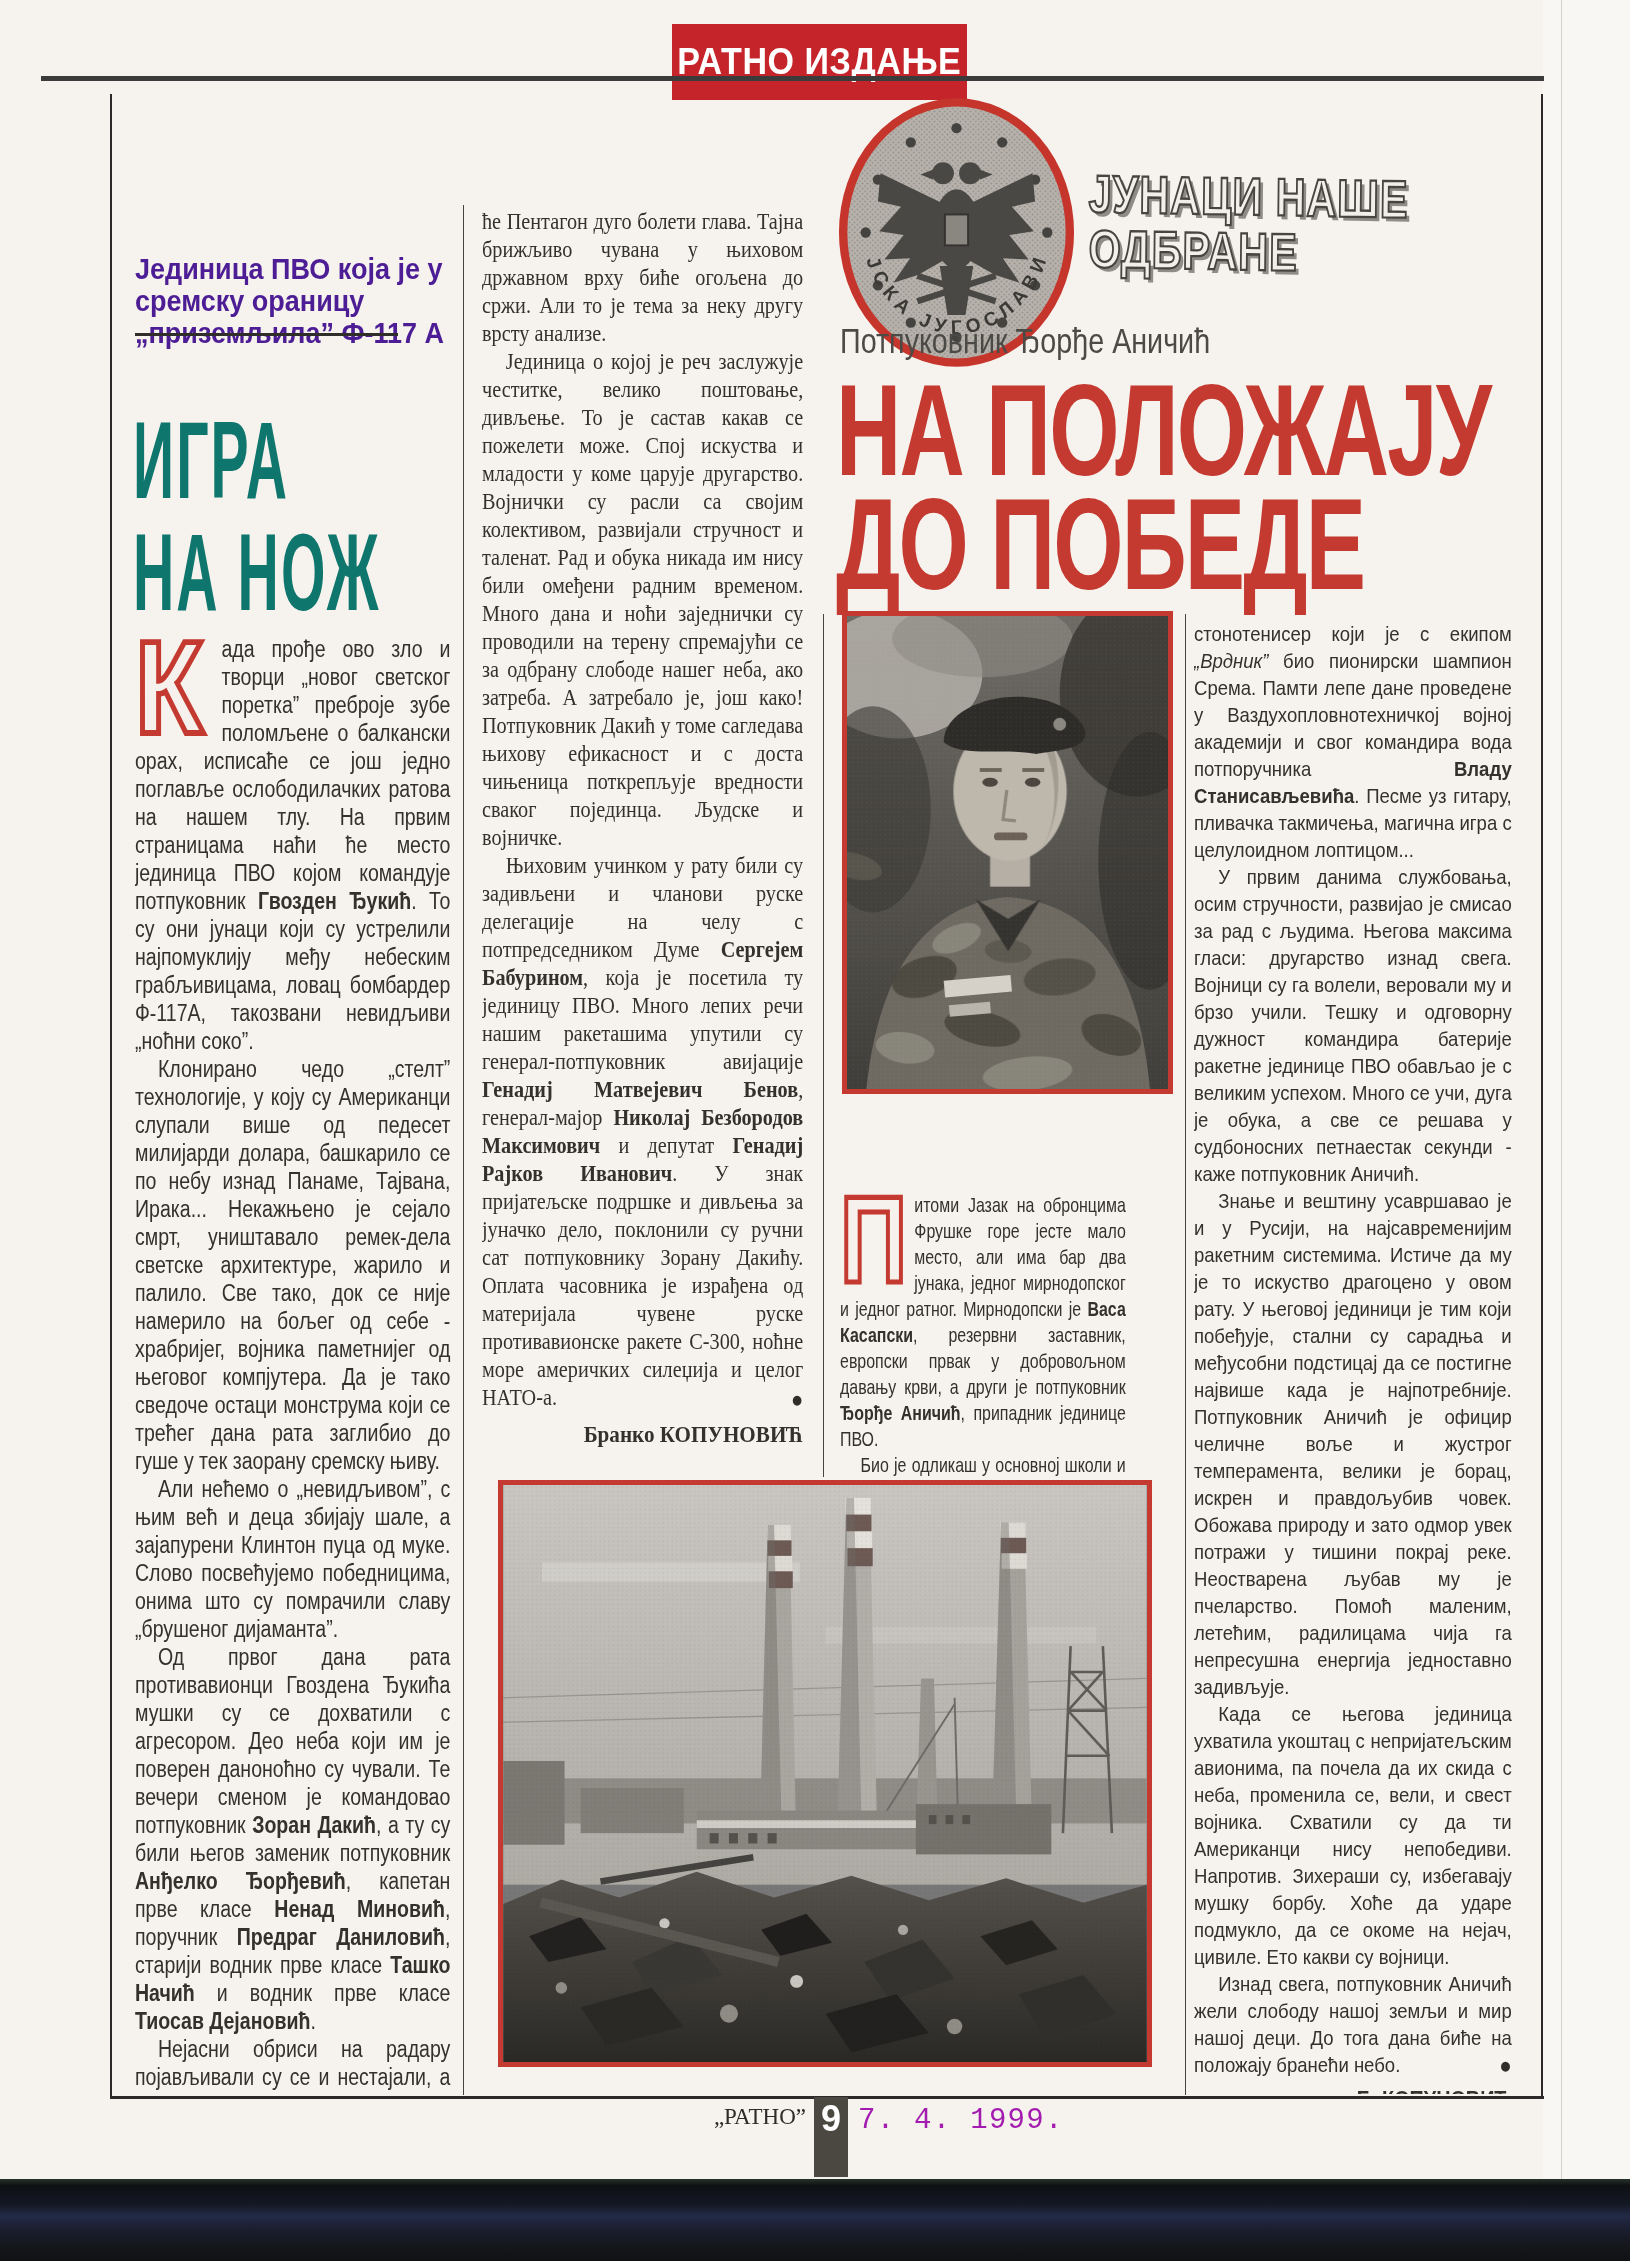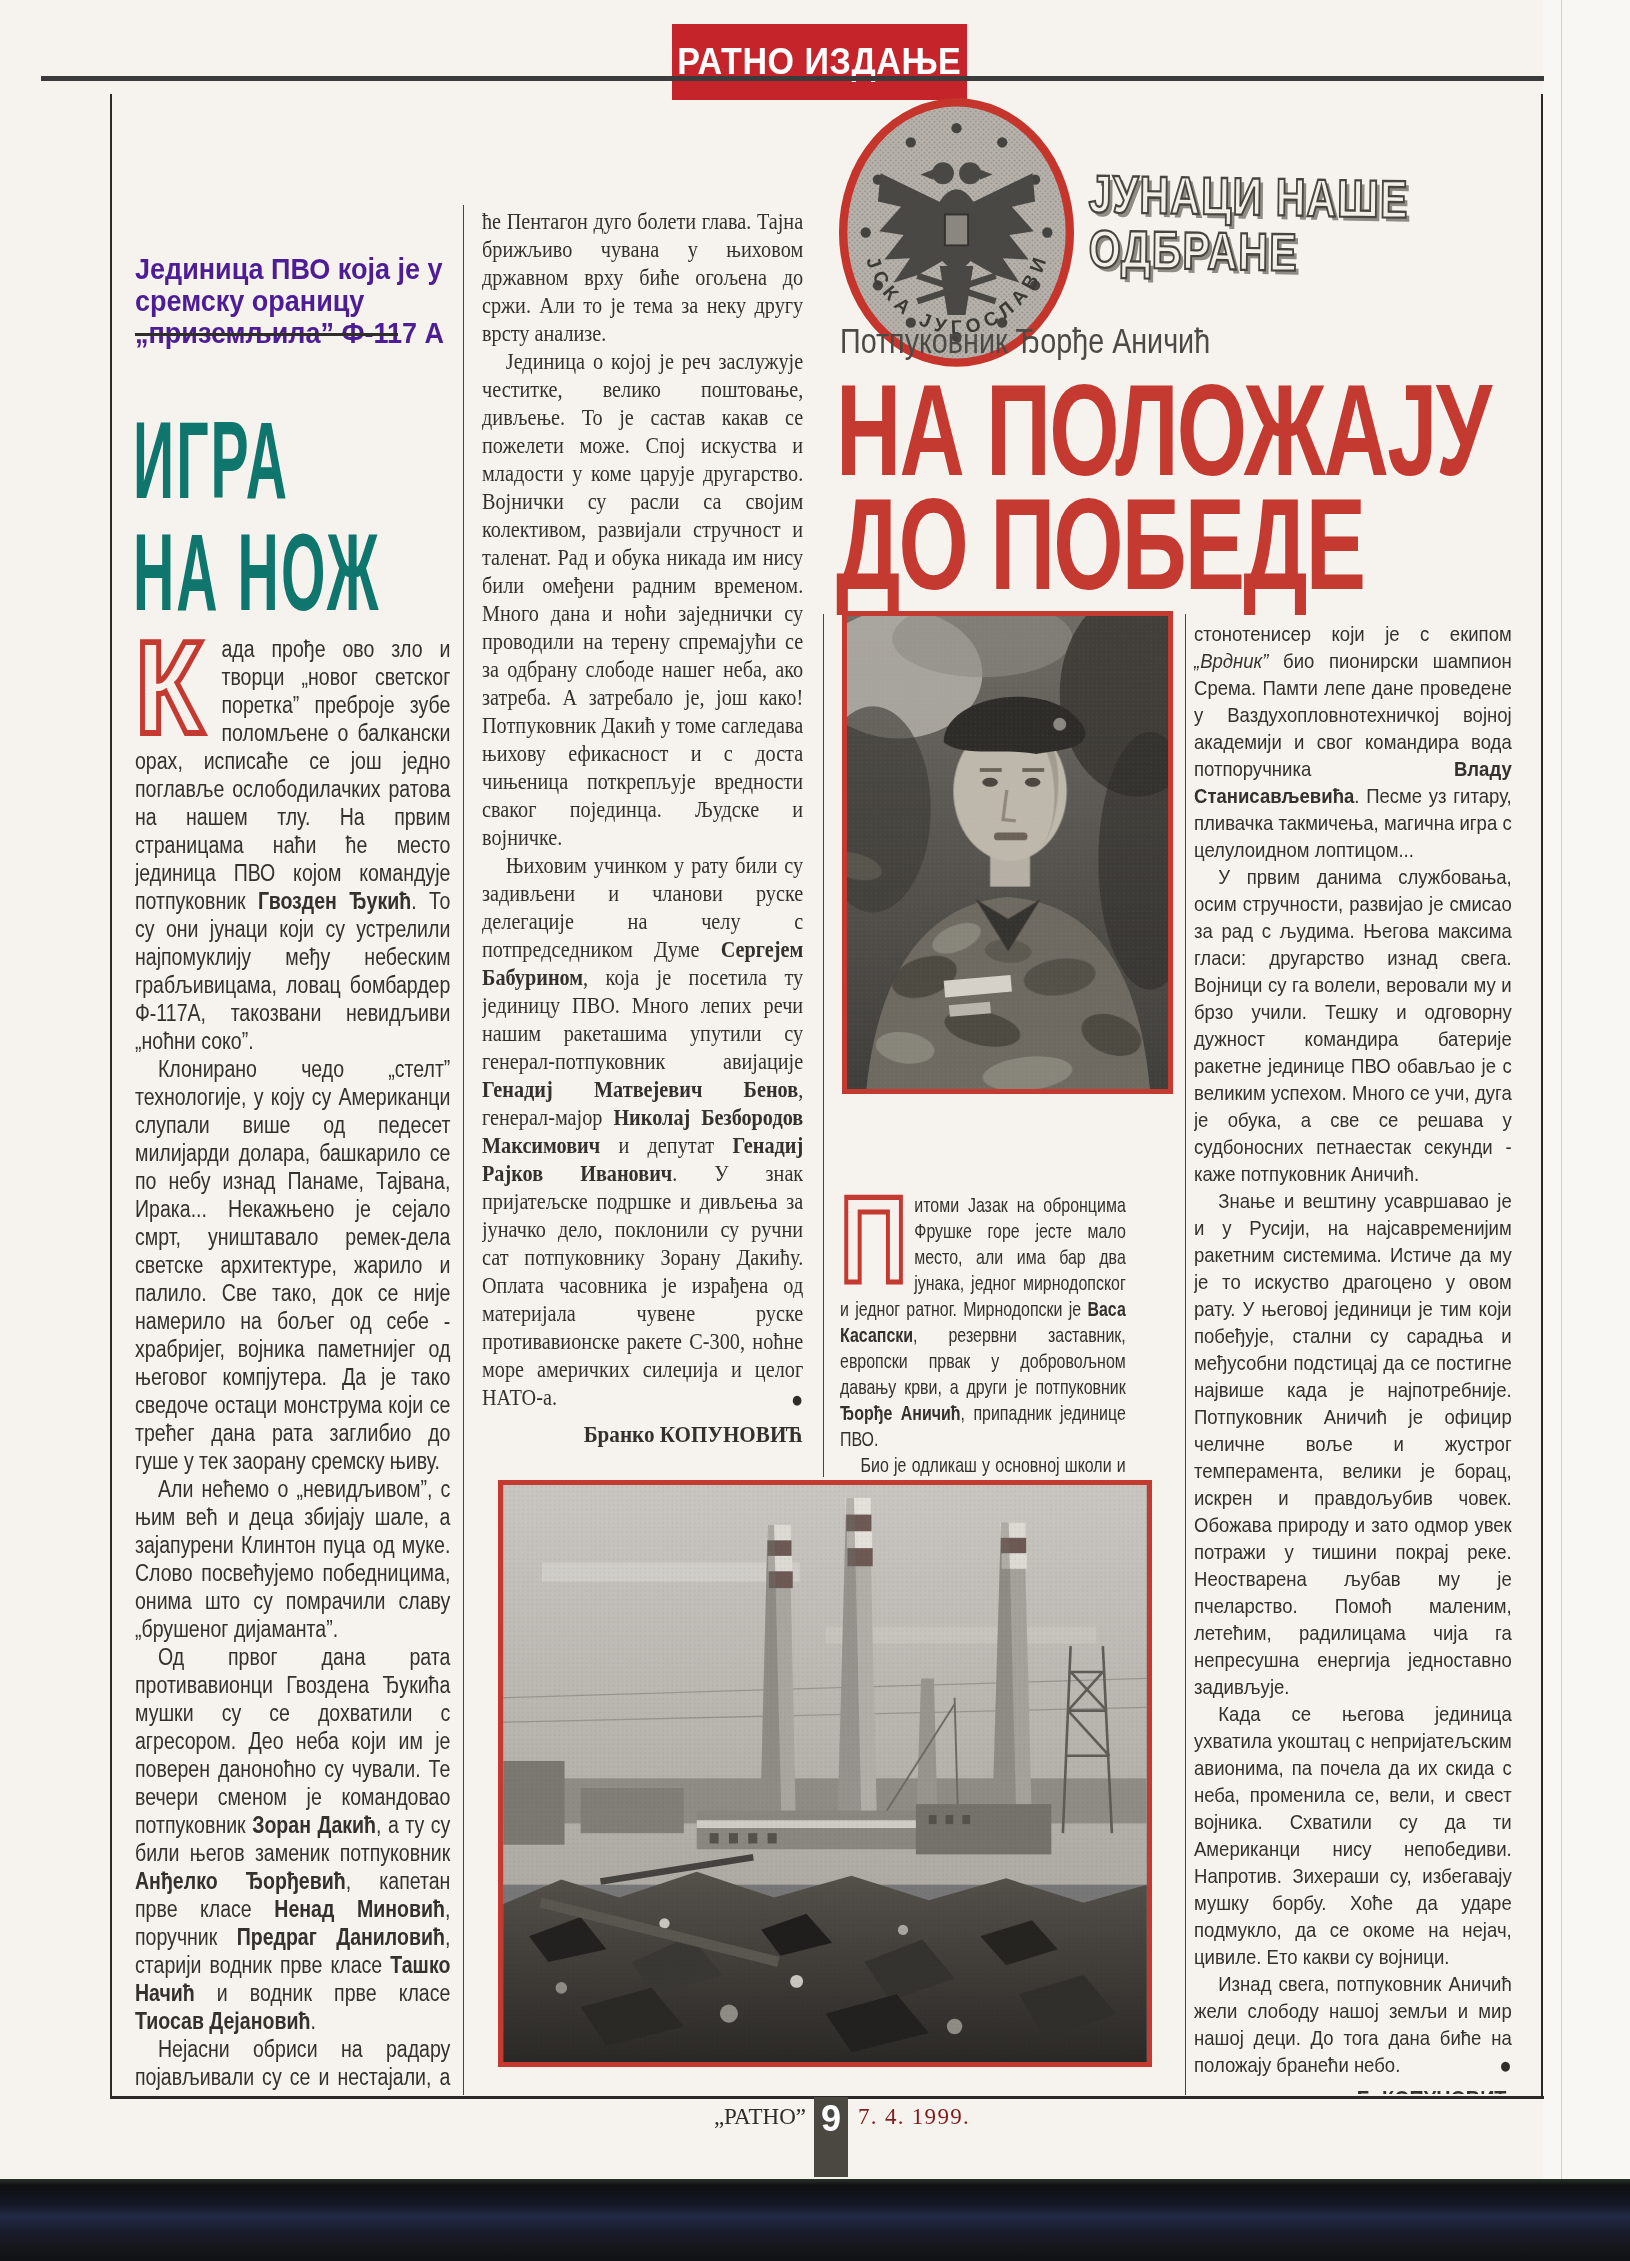--- a/index.html
+++ b/index.html
@@ -70,22 +70,22 @@
   
   .right-col{position:absolute;left:1194px;top:620px;width:318px;height:1474px;overflow:hidden;
      font-size:20.6px;line-height:27px;}
   .right-col .cw{transform:scaleX(.9);width:353px;}
   .right-col .byline{font-size:22px;}
   
   .footer-mag{position:absolute;left:645px;top:2104px;width:161px;text-align:right;
      font-family:"Liberation Serif",serif;font-size:23px;color:#2e2c2a;}
   .footer-page{position:absolute;left:814px;top:2097px;width:34px;height:80px;background:#4a4840;
      color:#fff;font-weight:700;font-size:36px;text-align:center;line-height:43px;}
-  .footer-date{position:absolute;left:858px;top:2104px;font-family:Liberation Serif, serif;
-     font-size:23px;letter-spacing:1.3px;color:#7f1d1d;}
+  .footer-date{position:absolute;left:858px;top:2104px;font-family:Liberation Mono, monospace;
+     font-size:29px;letter-spacing:1.3px;color:#a21caf;}
 </style>
 </head>
 <body>
 
 <div class="scan">
 
   <div class="right-margin"></div>
   <div class="right-crease"></div>
 
   <div class="banner">

